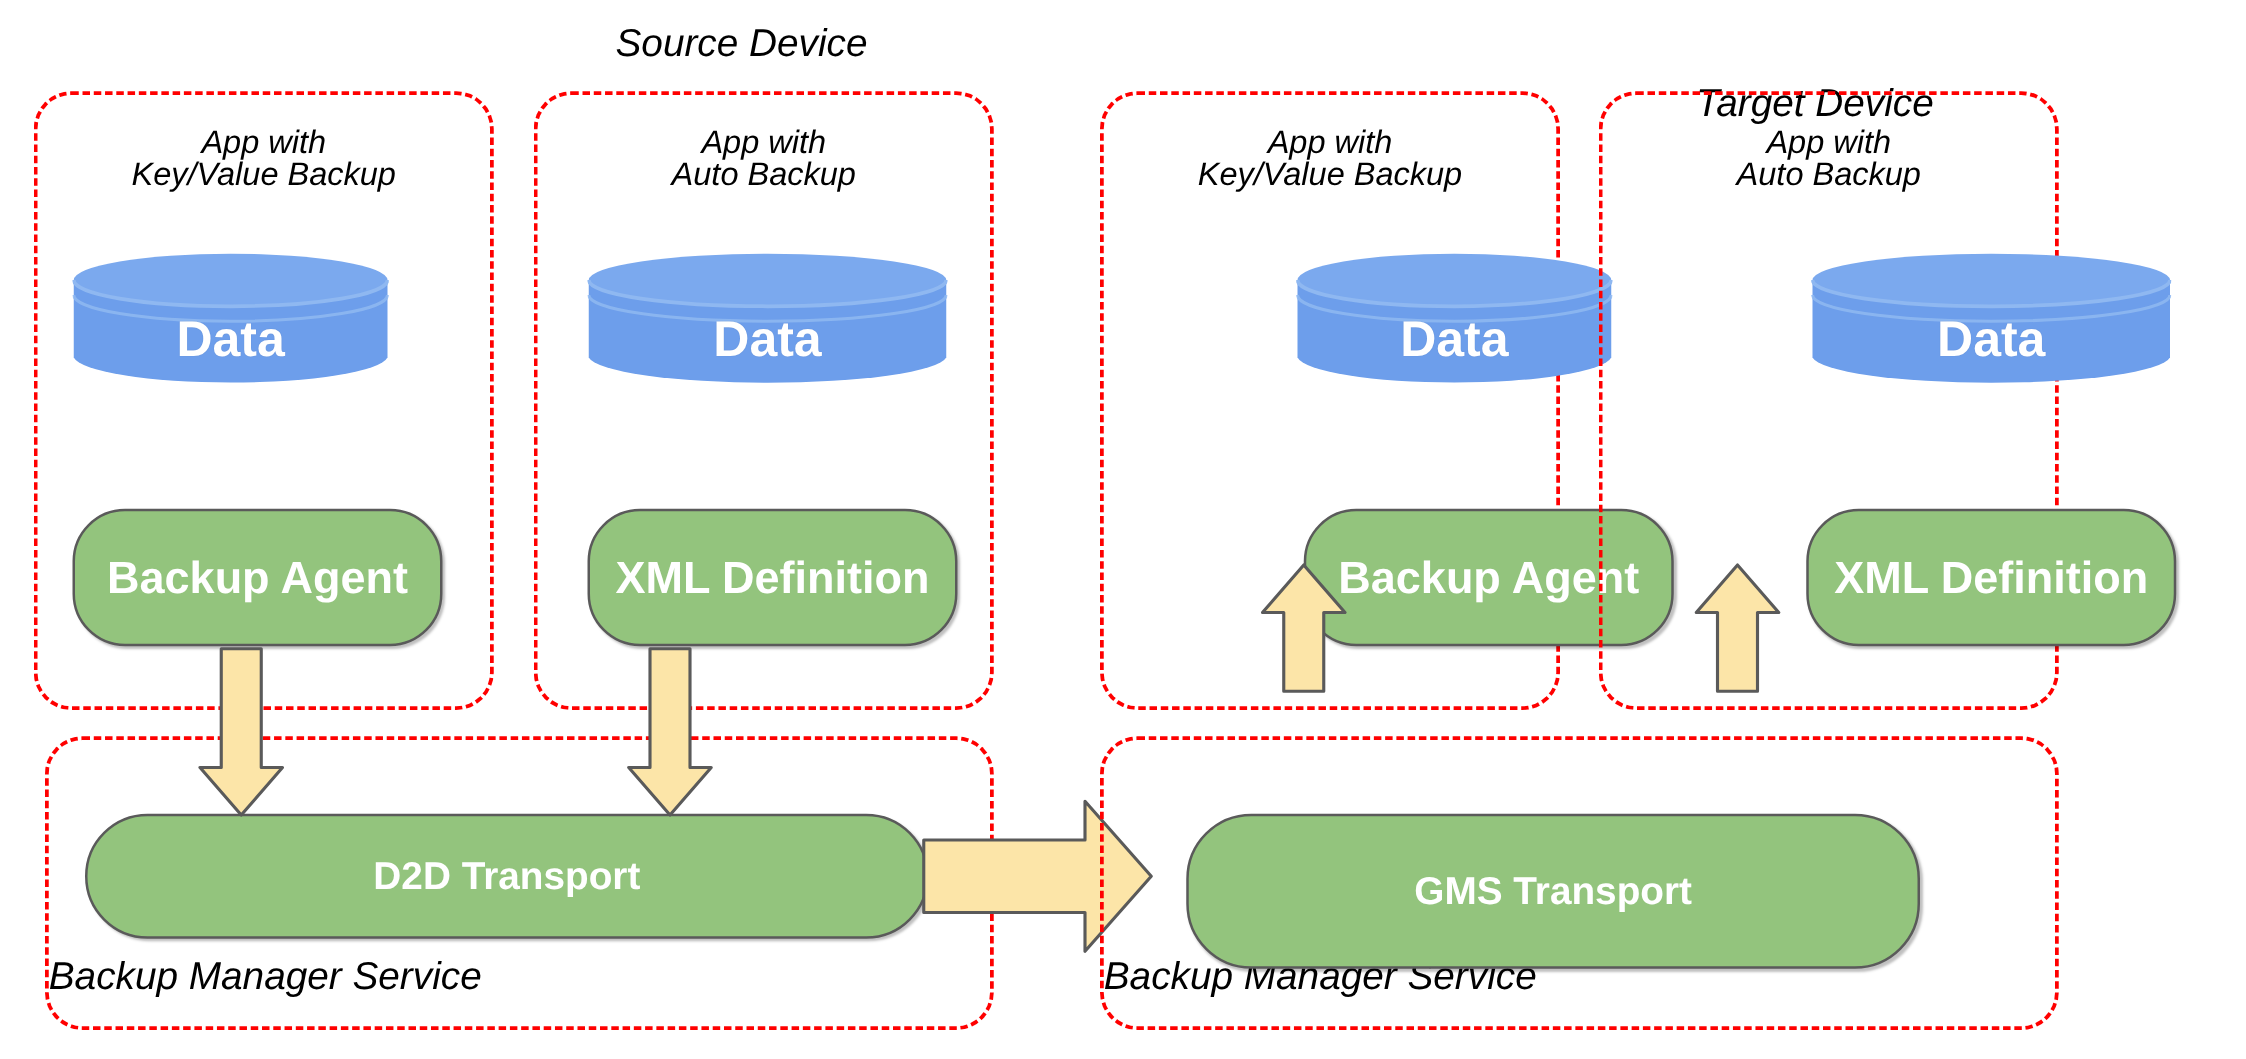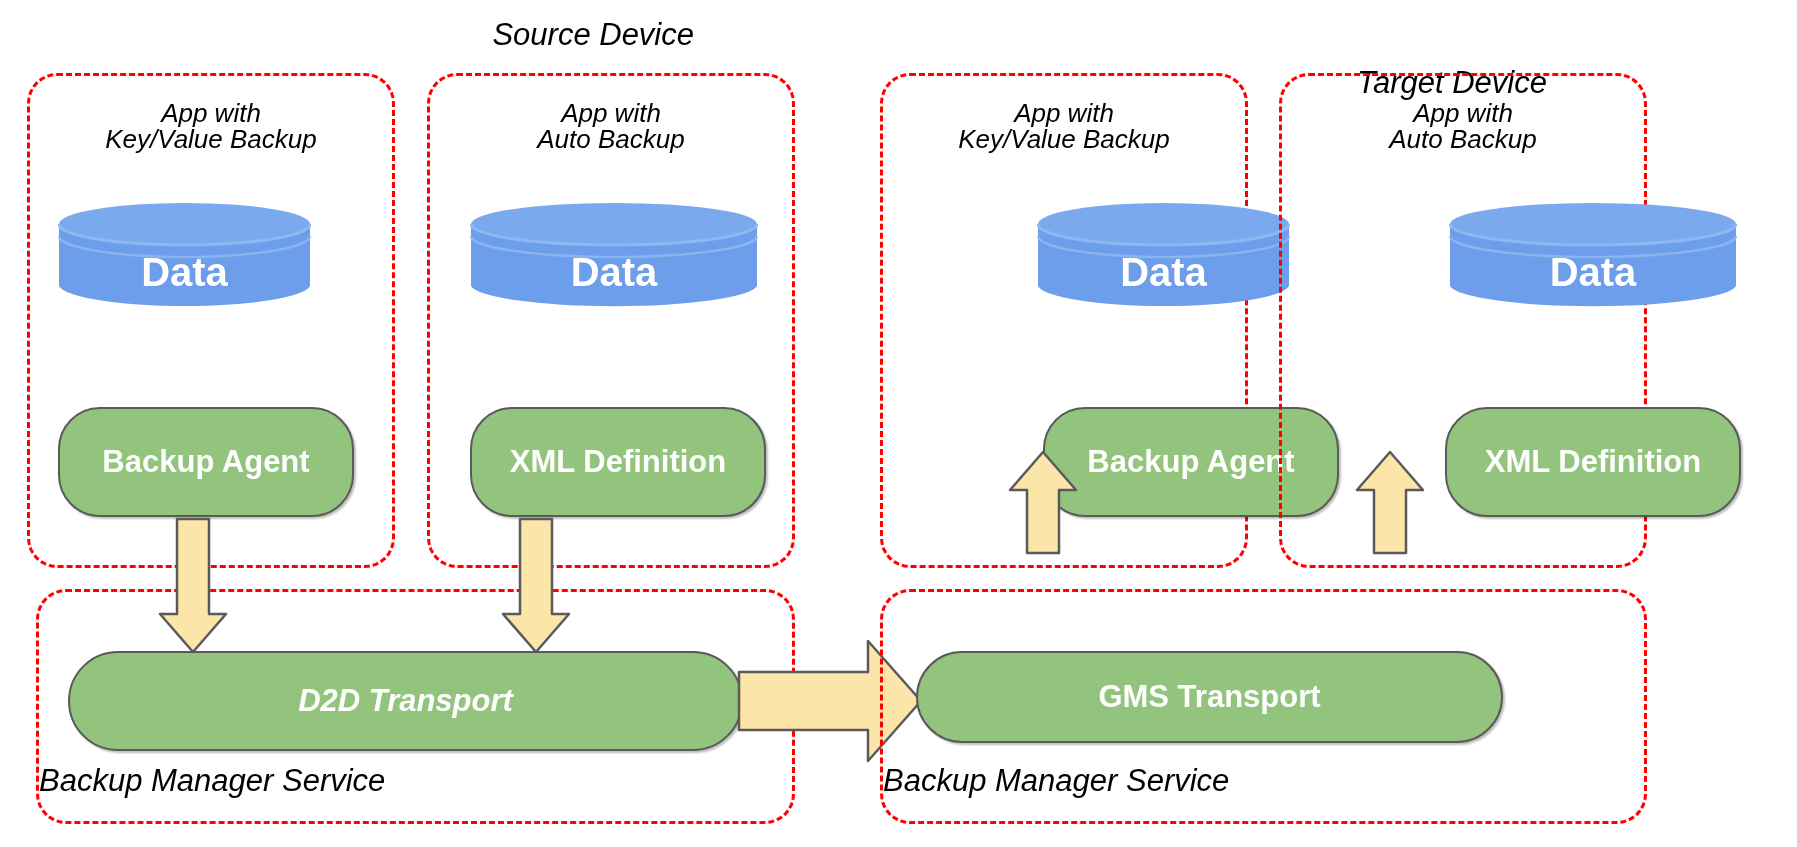--- a/index.html
+++ b/index.html
@@ -85,21 +85,21 @@
     border: 2px solid #5a5a5a;
     box-sizing: border-box;
     display: flex;
     align-items: center;
     justify-content: center;
     color: #ffffff;
     font-weight: bold;
     font-family: "Liberation Sans", sans-serif;
     box-shadow: 2px 2px 2px rgba(0,0,0,0.25);
   }
-  .pill.small { border-radius: 42px; font-size: 31px; }
+  .pill.small { border-radius: 42px; font-size: 36px; }
   .pill.wide  { border-radius: 52px; font-size: 31px; }
 
   
   .arrow {
     position: absolute;
   }
   .arrow svg { display: block; overflow: visible; }
 </style>
 </head>
 <body>
@@ -145,21 +145,21 @@
     </svg>
     <div class="cyl-label" style="top:48px;">Data</div>
   </div>
 
   <div class="pill small" style="left:470px; top:407px; width:296px; height:110px;">XML Definition</div>
 
   <div class="dashed-box" style="left:36px; top:589px; width:759px; height:235px;">
     <div class="svc-caption" style="bottom:22px;">Backup Manager Service</div>
   </div>
 
-  <div class="pill wide" style="left:68px; top:651px; width:675px; height:100px;font-style:italic;">D2D Transport</div>
+  <div class="pill wide" style="left:68px; top:651px; width:675px; height:100px;">D2D Transport</div>
 
   <div class="arrow" style="left:158px; top:518px; width:70px; height:136px;">
     <svg width="70" height="136" viewBox="0 0 70 136" xmlns="http://www.w3.org/2000/svg">
       <path d="M19,1 L51,1 L51,96 L68,96 L35,134 L2,96 L19,96 Z" fill="#fce5a8" stroke="#5a5a5a" stroke-width="2.5" stroke-linejoin="round"></path>
     </svg>
   </div>
 
   <div class="arrow" style="left:501px; top:518px; width:70px; height:136px;">
     <svg width="70" height="136" viewBox="0 0 70 136" xmlns="http://www.w3.org/2000/svg">
       <path d="M19,1 L51,1 L51,96 L68,96 L35,134 L2,96 L19,96 Z" fill="#fce5a8" stroke="#5a5a5a" stroke-width="2.5" stroke-linejoin="round"></path>
@@ -207,21 +207,21 @@
     </svg>
     <div class="cyl-label" style="top:48px;">Data</div>
   </div>
 
   <div class="pill small" style="left:1445px; top:407px; width:296px; height:110px;">XML Definition</div>
 
   <div class="dashed-box" style="left:880px; top:589px; width:767px; height:235px;">
     <div class="svc-caption" style="bottom:22px;">Backup Manager Service</div>
   </div>
 
-  <div class="pill wide" style="left:916px; top:651px; width:587px; height:92px;">GMS Transport</div>
+  <div class="pill wide" style="left:949px; top:651px; width:587px; height:124px;">GMS Transport</div>
 
   <div class="arrow" style="left:1008px; top:450px; width:70px; height:105px;">
     <svg width="70" height="105" viewBox="0 0 70 105" xmlns="http://www.w3.org/2000/svg">
       <path d="M35,2 L68,40 L51,40 L51,103 L19,103 L19,40 L2,40 Z" fill="#fce5a8" stroke="#5a5a5a" stroke-width="2.5" stroke-linejoin="round"></path>
     </svg>
   </div>
 
   <div class="arrow" style="left:1355px; top:450px; width:70px; height:105px;">
     <svg width="70" height="105" viewBox="0 0 70 105" xmlns="http://www.w3.org/2000/svg">
       <path d="M35,2 L68,40 L51,40 L51,103 L19,103 L19,40 L2,40 Z" fill="#fce5a8" stroke="#5a5a5a" stroke-width="2.5" stroke-linejoin="round"></path>

